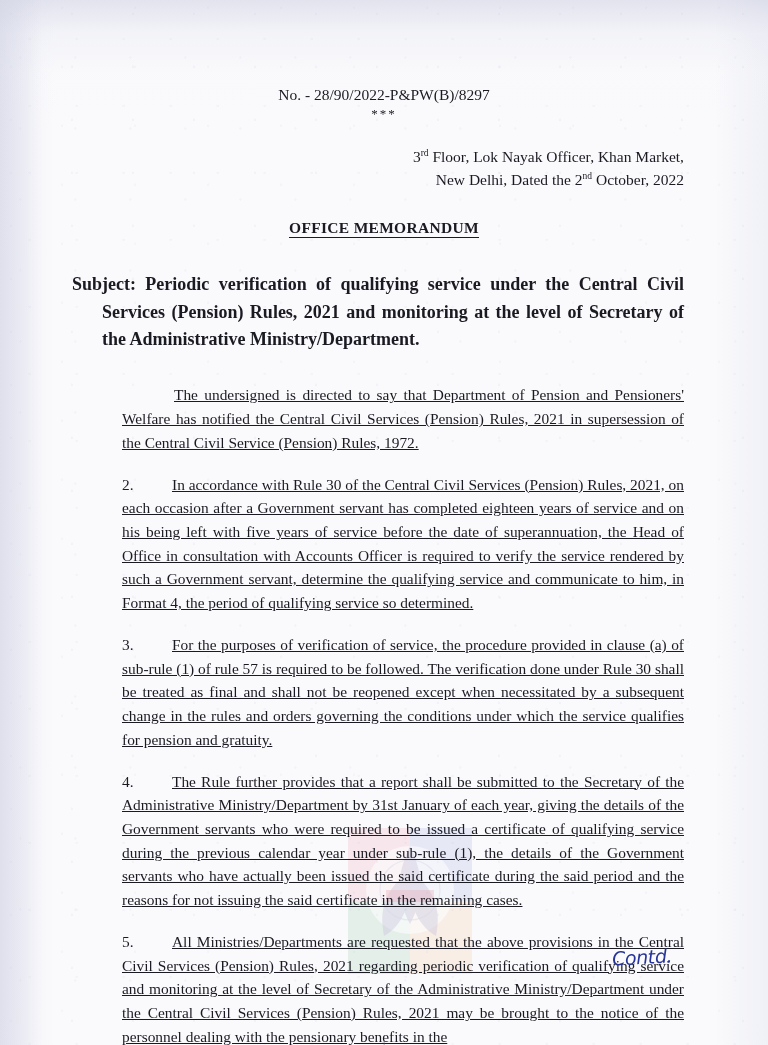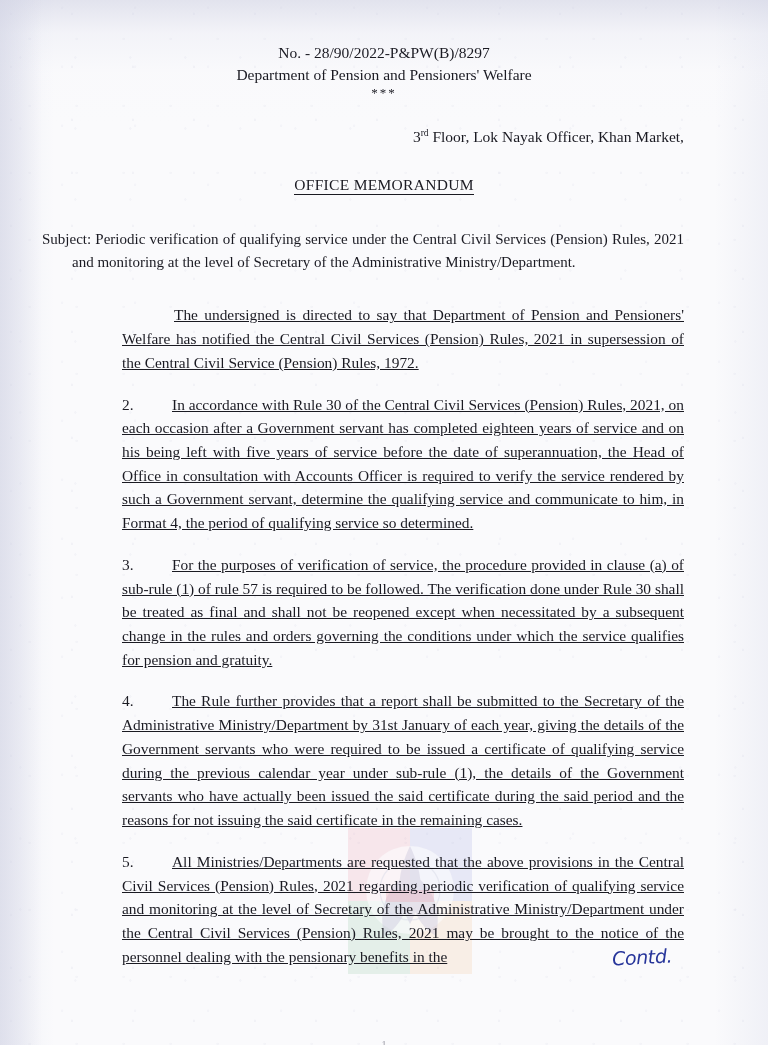--- a/index.html
+++ b/index.html
@@ -68,55 +68,56 @@
     left: 0;
     top: 0;
     width: 768px;
   }
 
   .doc-head {
     text-align: center;
     font-size: 15.5px;
     line-height: 1.40;
     padding-top: 42px;
+    margin-top: 42px;
   }
   .doc-head div { white-space: pre; }
   .stars {
     letter-spacing: 2px;
     font-size: 13px;
     margin-top: -1px;
   }
 
   .addr {
     margin-top: 22px;
     padding-right: 84px;
     text-align: right;
     font-size: 15.5px;
     line-height: 1.50;
   }
   .addr sup { font-size: 9.5px; vertical-align: super; }
 
   .om-title {
     margin-top: 28px;
     text-align: center;
-    font-weight: normal;
+    font-weight: bold;
     font-size: 15.5px;
     letter-spacing: .3px;
   }
   .om-title span {
     border-bottom: 1.6px solid #1a1a22;
     padding-bottom: 1px;
   }
 
   .subject {
     margin: 34px 0 0 0;
-    padding-left: 72px;
+    padding-left: 102px;
     padding-right: 84px;
-    font-weight: normal;
-    font-size: 15px;
+    font-weight: bold;
+    font-size: 18px;
     line-height: 1.52;
     text-align: justify;
     text-indent: -30px;
   }
 
   .body-block {
     padding-left: 122px;
     padding-right: 84px;
   }
 
@@ -177,26 +178,26 @@
       </g>
       <rect x="38" y="62" width="48" height="12" fill="#cf3b4f" opacity="0.38"></rect>
       <circle cx="62" cy="62" r="30" fill="none" stroke="#9aa0c4" stroke-width="1.2" opacity="0.45"></circle>
     </svg>
   </div>
 
   <div class="content">
 
     <div class="doc-head">
       <div>No. - 28/90/2022-P&amp;PW(B)/8297</div>
-      <div>Department of Pension and Pensioners' Welfare</div>
       <div class="stars">***</div>
     </div>
 
     <div class="addr">
       <div><span>3</span><sup>rd</sup><span> Floor, Lok Nayak Officer, Khan  Market,</span></div>
+      <div><span>New Delhi, Dated the  2</span><sup>nd</sup><span>  October, 2022</span></div>
     </div>
 
     <div class="om-title"><span>OFFICE MEMORANDUM</span></div>
 
     <div class="subject">Subject: Periodic verification of qualifying service under the Central Civil Services (Pension) Rules, 2021 and monitoring at the level of Secretary of the Administrative Ministry/Department.</div>
 
     <div class="body-block">
       <p class="para first">The undersigned is directed to say that Department of Pension and Pensioners' Welfare has notified the Central Civil Services (Pension) Rules, 2021 in supersession of the Central Civil Service (Pension) Rules, 1972.</p>
 
       <p class="para numbered"><span class="num">2.</span><span>In accordance with Rule 30 of the Central Civil Services (Pension) Rules, 2021, on each occasion after a Government servant has completed eighteen years of service and on his being left with five years of service before the date of superannuation, the Head of Office in consultation with Accounts Officer is required to verify the service rendered by such a Government servant, determine the qualifying service and communicate to him, in Format 4, the period of qualifying service so determined.</span></p>

